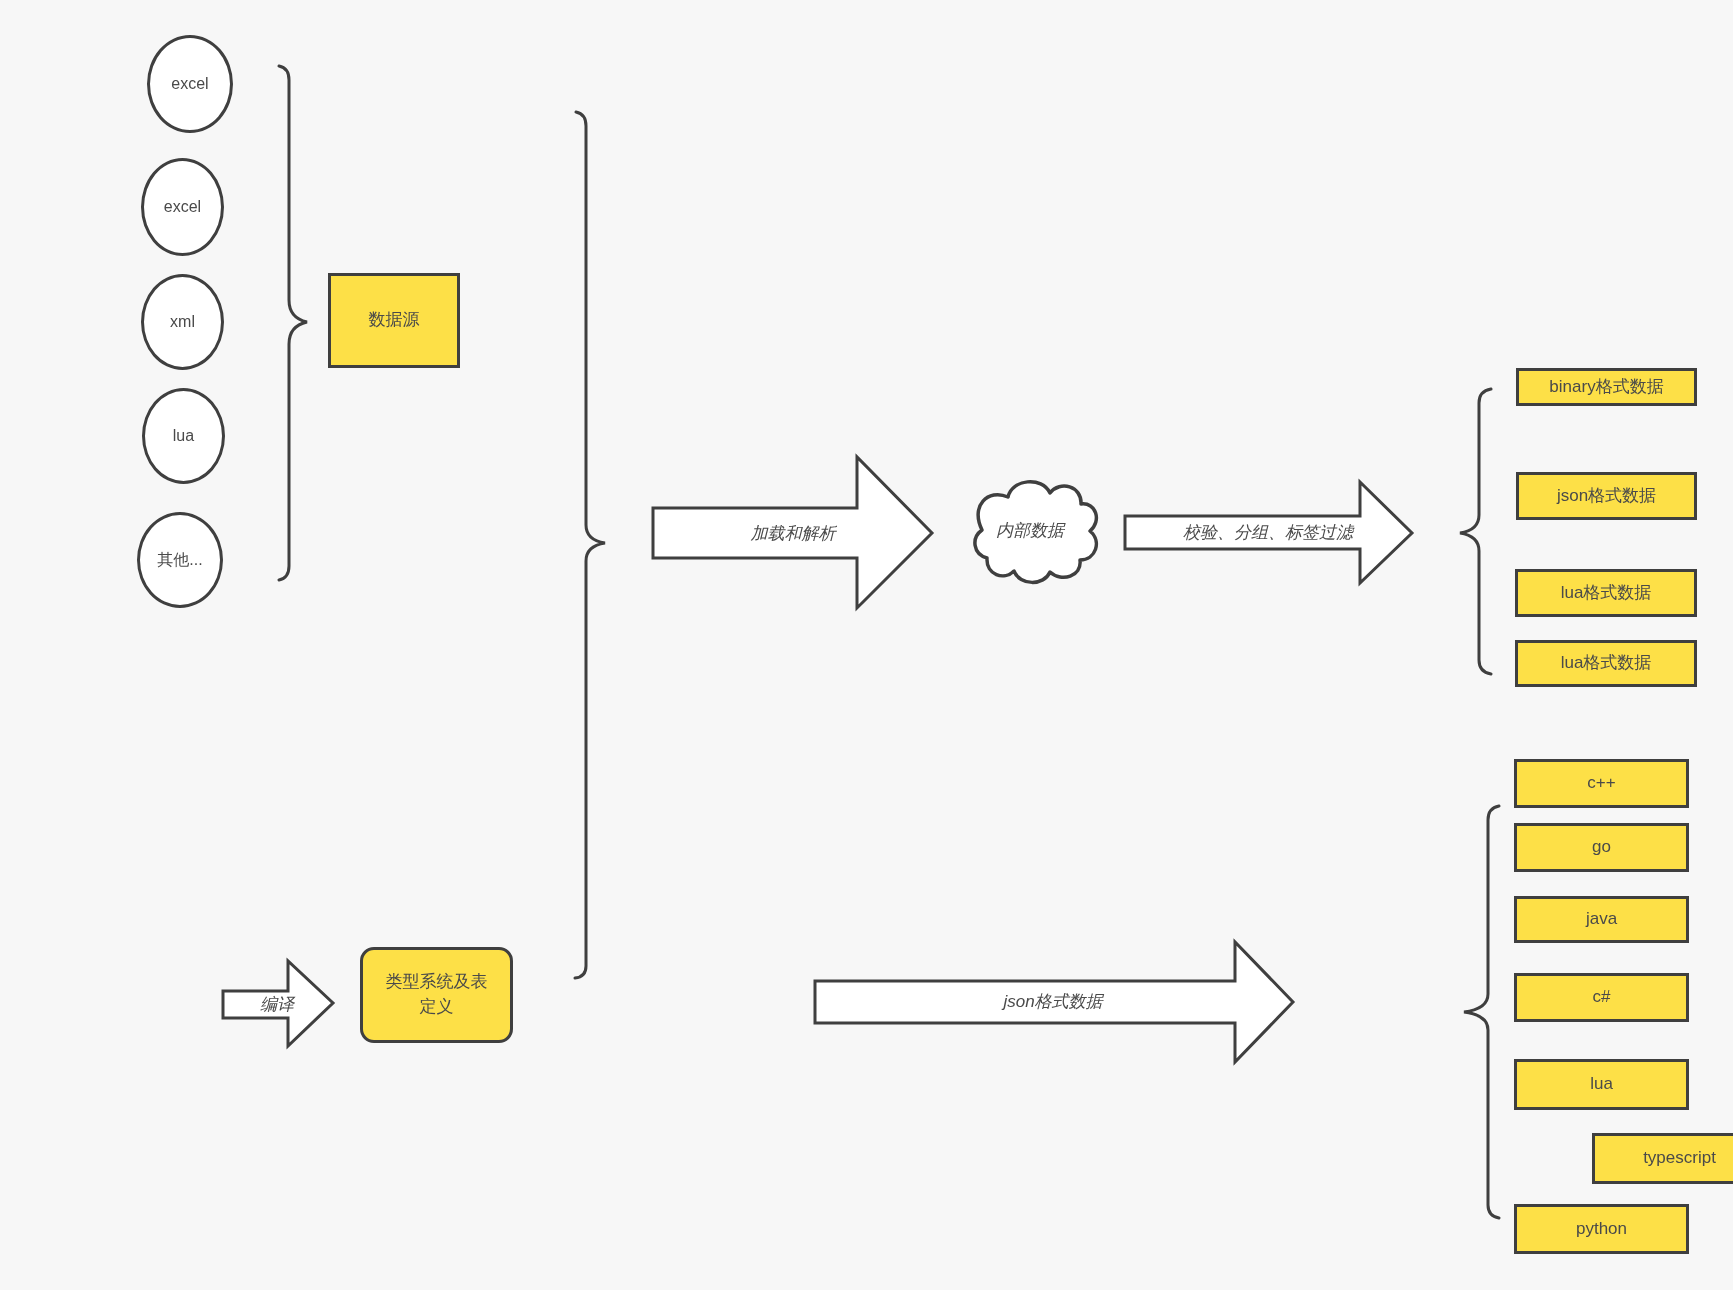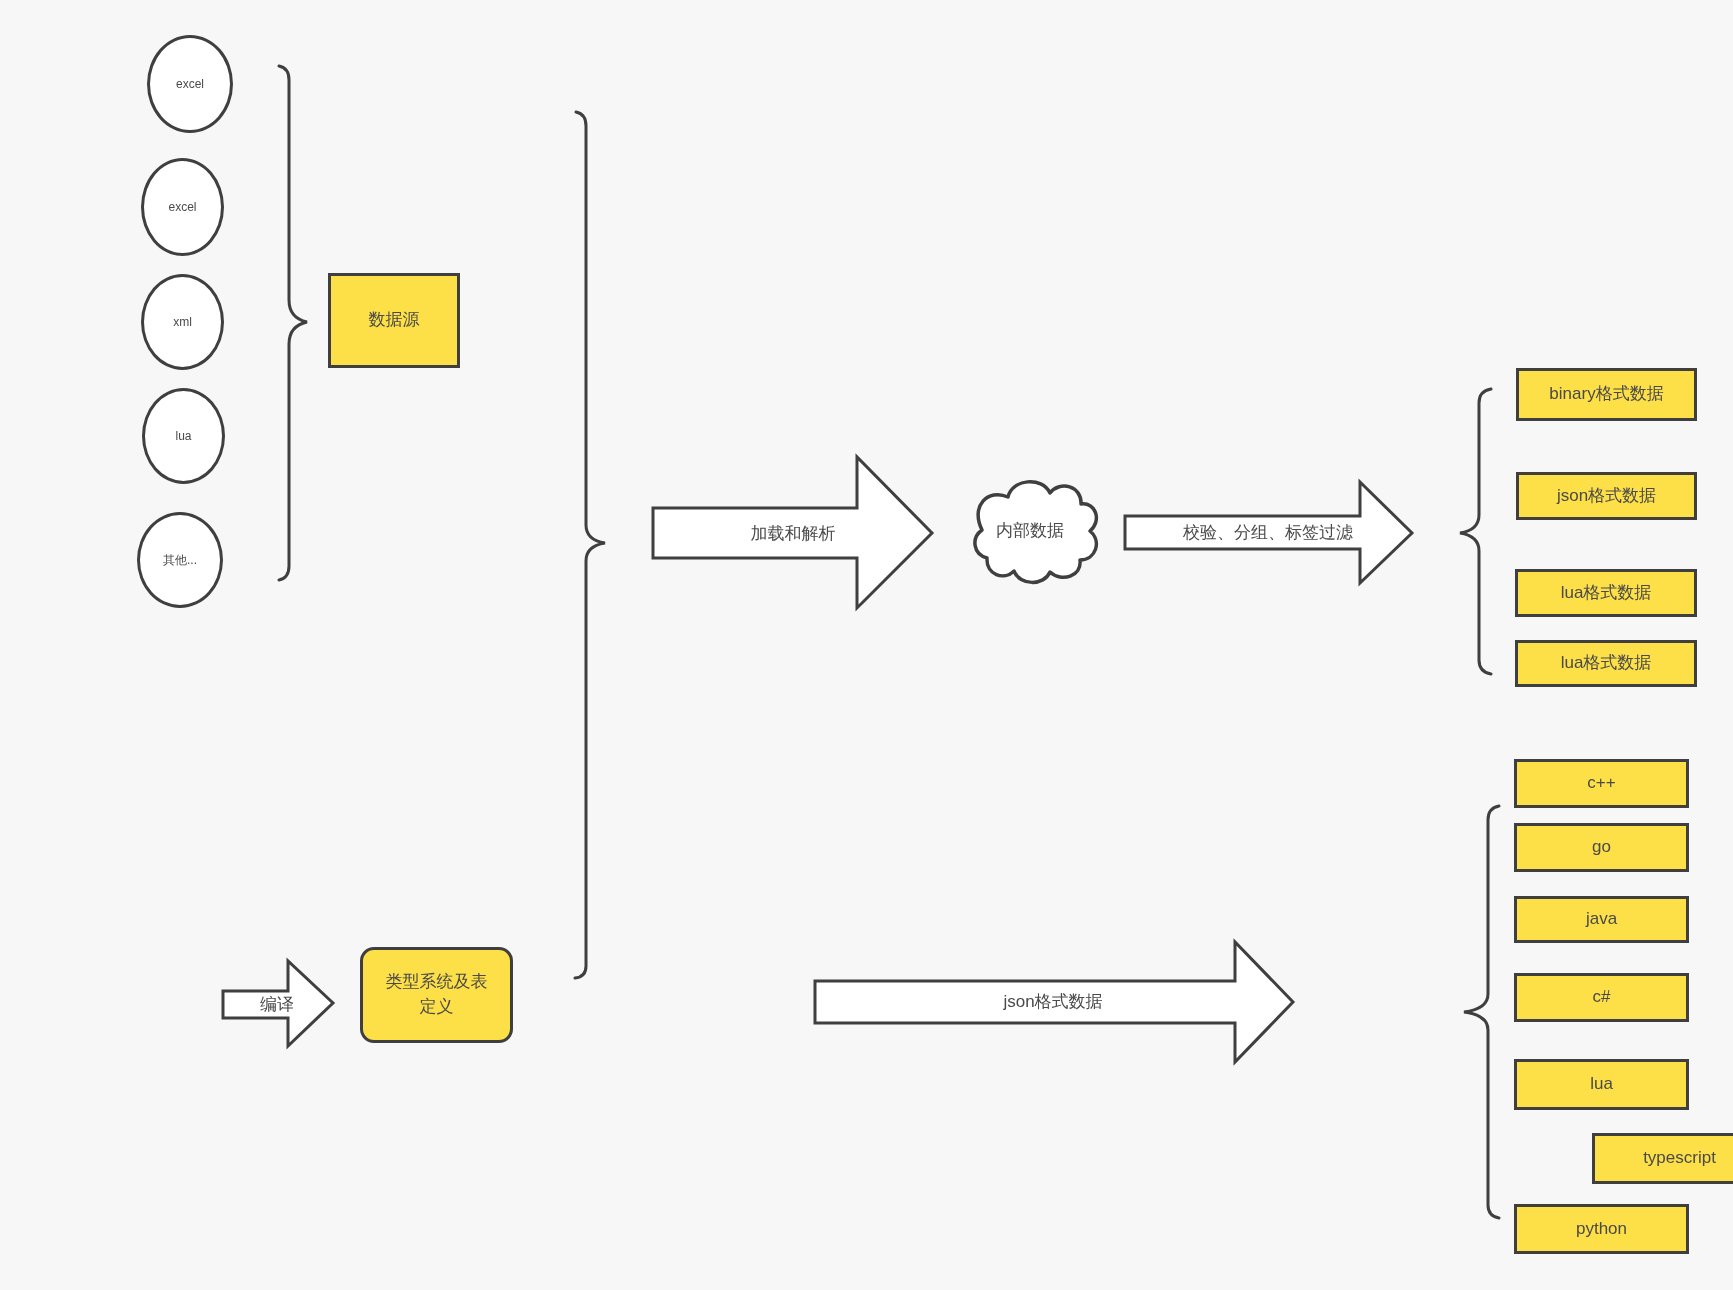--- a/index.html
+++ b/index.html
@@ -25,30 +25,31 @@
     line-height:1.45;
   }
   .rounded { border-radius:14px; }
   .ellipse {
     position:absolute;
     box-sizing:border-box;
     background:#ffffff;
     border:3px solid #3f3f3f;
     border-radius:50%;
     display:flex; align-items:center; justify-content:center;
-    font-size:12px;
+    font-size:16px;
     color:#4a4a4a;
   }
   .float-label {
     position:absolute;
     transform:translate(-50%,-50%);
     font-size:17px;
     color:#4a4a4a;
     white-space:nowrap;
     text-align:center;
+    font-style:italic;
   }
 </style>
 </head>
 <body>
 
 <div id="canvas">
 
   <svg id="shapes" width="1733" height="1290" viewBox="0 0 1733 1290">
 
     <path d="M 279 66 Q 289 68 289 80 L 289 300 Q 289 318 307 322 Q 289 326 289 344 L 289 566 Q 289 578 279 580" fill="none" stroke="#3f3f3f" stroke-width="3" stroke-linecap="round"></path>
@@ -92,21 +93,21 @@
     <span>lua</span>
   </div>
   <div class="ellipse" style="left:137px; top:512px; width:86px; height:96px;">
     <span>其他...</span>
   </div>
 
   <div class="box" style="left:328px; top:273px; width:132px; height:95px;">
     <span>数据源</span>
   </div>
 
-  <div class="box" style="left:1516px; top:368px; width:181px; height:53px;">
+  <div class="box" style="left:1516px; top:368px; width:181px; height:38px;">
     <span>binary格式数据</span>
   </div>
   <div class="box" style="left:1516px; top:472px; width:181px; height:48px;">
     <span>json格式数据</span>
   </div>
   <div class="box" style="left:1515px; top:569px; width:182px; height:48px;">
     <span>lua格式数据</span>
   </div>
   <div class="box" style="left:1515px; top:640px; width:182px; height:47px;">
     <span>lua格式数据</span>

